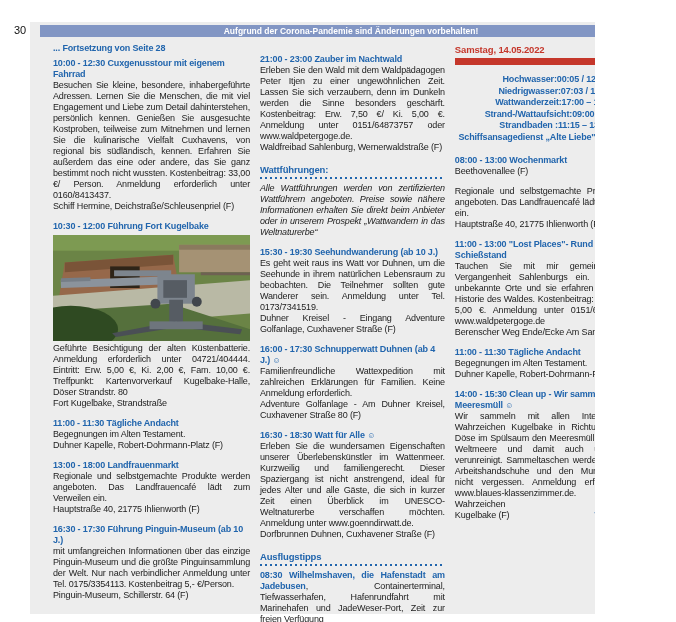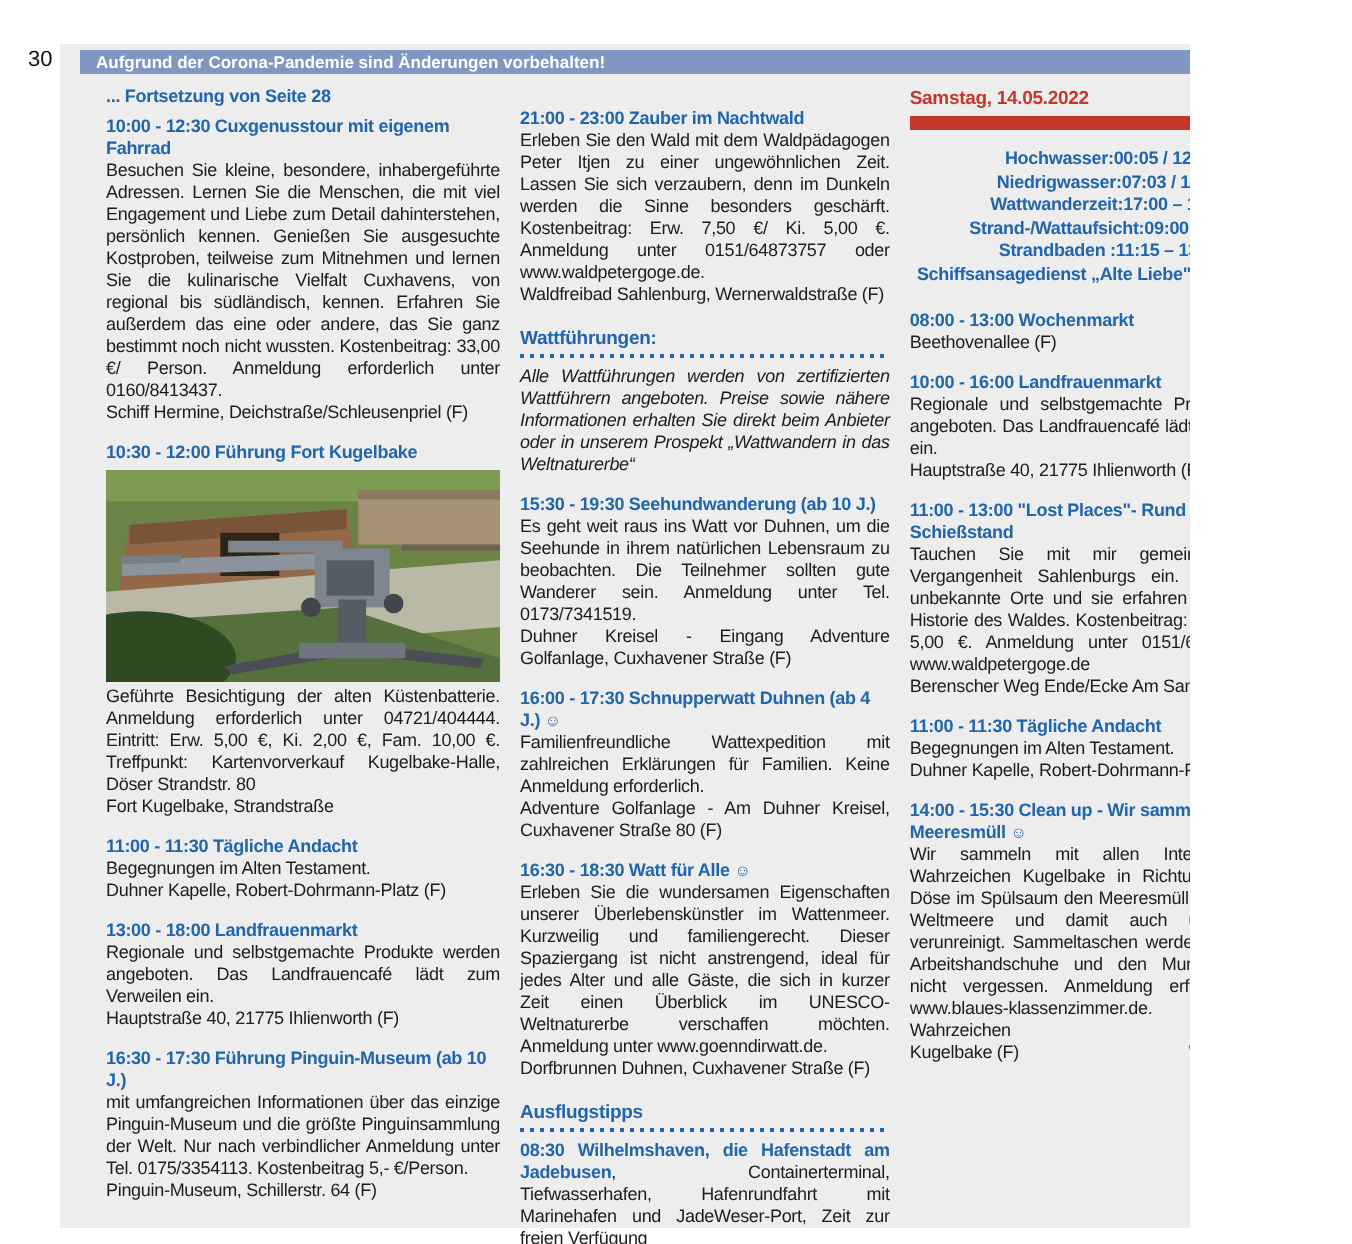--- a/index.html
+++ b/index.html
@@ -1,21 +1,21 @@
 <!DOCTYPE html>
 <html lang="de"><head>
 <meta charset="utf-8">
 <style>
   html,body{margin:0;padding:0;background:#fff;}
   .page{position:relative;width:595px;height:622px;background:#ffffff;overflow:hidden;
         font-family:"Liberation Sans",sans-serif;color:#1c1c1c;}
   .page-num{position:absolute;left:14px;top:24px;font-size:11px;color:#111;}
   .content{position:absolute;left:30px;top:22px;width:632px;height:592px;background:#ededed;}
   .banner{margin:3px 4px 0 10px;background:#8296c4;color:#ffffff;font-weight:bold;
-          font-size:8.5px;line-height:10px;padding:1px 4px 1px 8px;}
+          font-size:8.5px;line-height:10px;padding:1px 4px 1px 8px;text-align:center;}
   .cols{display:flex;gap:10px;padding:3px 6px 0 23px;}
   .col{font-size:9px;line-height:11px;letter-spacing:-0.15px;}
   .col-left{width:197px;}
   .col-mid{width:193px;}
   .col-right{width:210px;}
   .continuation{color:#2165ad;font-weight:bold;margin-top:3px;}
   .event{margin-top:9px;}
   .event-title{color:#2165ad;font-weight:bold;}
   .event-body{margin:0;white-space:pre-line;text-align:justify;-webkit-hyphens:auto;hyphens:auto;}
   .photo{display:block;width:197px;height:106px;margin:3px 0 2px 0;}
@@ -170,21 +170,20 @@
               <span>10:00 – 19:00</span>
             </div>
         </div>
 
         <div class="event" style="margin-top:12px;">
           <div class="event-title">08:00 - 13:00 Wochenmarkt</div>
           <p class="event-body">Beethovenallee (F)</p>
         </div>
 
         <div class="event">
-          <div class="event-title">10:00 - 16:00 Landfrauenmarkt</div>
           <p class="event-body">Regionale und selbstgemachte Produkte werden angeboten. Das Landfrauencafé lädt zum Verweilen ein.
 Hauptstraße 40, 21775 Ihlienworth (F)</p>
         </div>
 
         <div class="event">
           <div class="event-title">11:00 - 13:00 "Lost Places"- Rund um den Schießstand</div>
           <p class="event-body">Tauchen Sie mit mir gemeinsam in die Vergangenheit Sahlenburgs ein. Wir besuchen unbekannte Orte und sie erfahren mehr über die Historie des Waldes. Kostenbeitrag: Erw. 7,50 €/ Ki. 5,00 €. Anmeldung unter 0151/64873757 oder www.waldpetergoge.de
 Berenscher Weg Ende/Ecke Am Sande (F)</p>
         </div>
 

